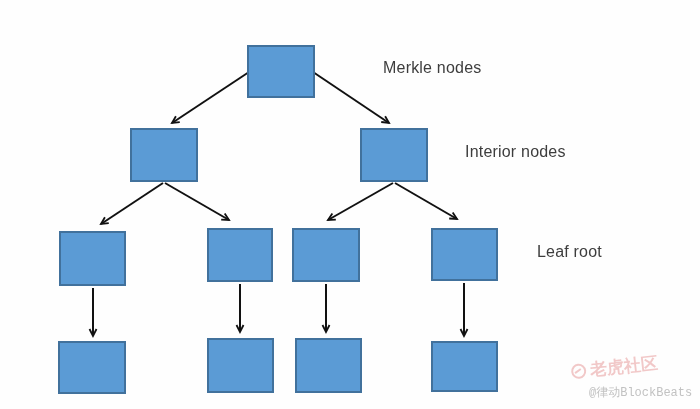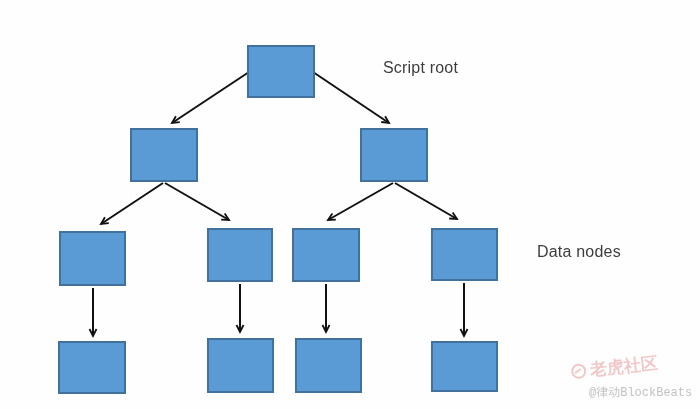--- a/index.html
+++ b/index.html
@@ -98,22 +98,23 @@
   <div class="node" style="left:59px;  top:231px; width:67px; height:55px"></div>
   <div class="node" style="left:207px; top:228px; width:66px; height:54px"></div>
   <div class="node" style="left:292px; top:228px; width:68px; height:54px"></div>
   <div class="node" style="left:431px; top:228px; width:67px; height:53px"></div>
 
   <div class="node" style="left:58px;  top:341px; width:68px; height:53px"></div>
   <div class="node" style="left:207px; top:338px; width:67px; height:55px"></div>
   <div class="node" style="left:295px; top:338px; width:67px; height:55px"></div>
   <div class="node" style="left:431px; top:341px; width:67px; height:51px"></div>
 
-  <div class="lbl" style="left:383px; top:59px">Script root</div>
-  <div class="lbl" style="left:537px; top:243px">Data nodes</div>
+  <div class="lbl" style="left:383px; top:59px">Merkle nodes</div>
+  <div class="lbl" style="left:465px; top:143px">Interior nodes</div>
+  <div class="lbl" style="left:537px; top:243px">Leaf root</div>
 
   <div class="wm-badge">
     <span class="wm-logo"></span>
     <span>老虎社区</span>
   </div>
   <div class="wm-credit">@律动BlockBeats</div>
 
 </div>
 
 </body></html>

